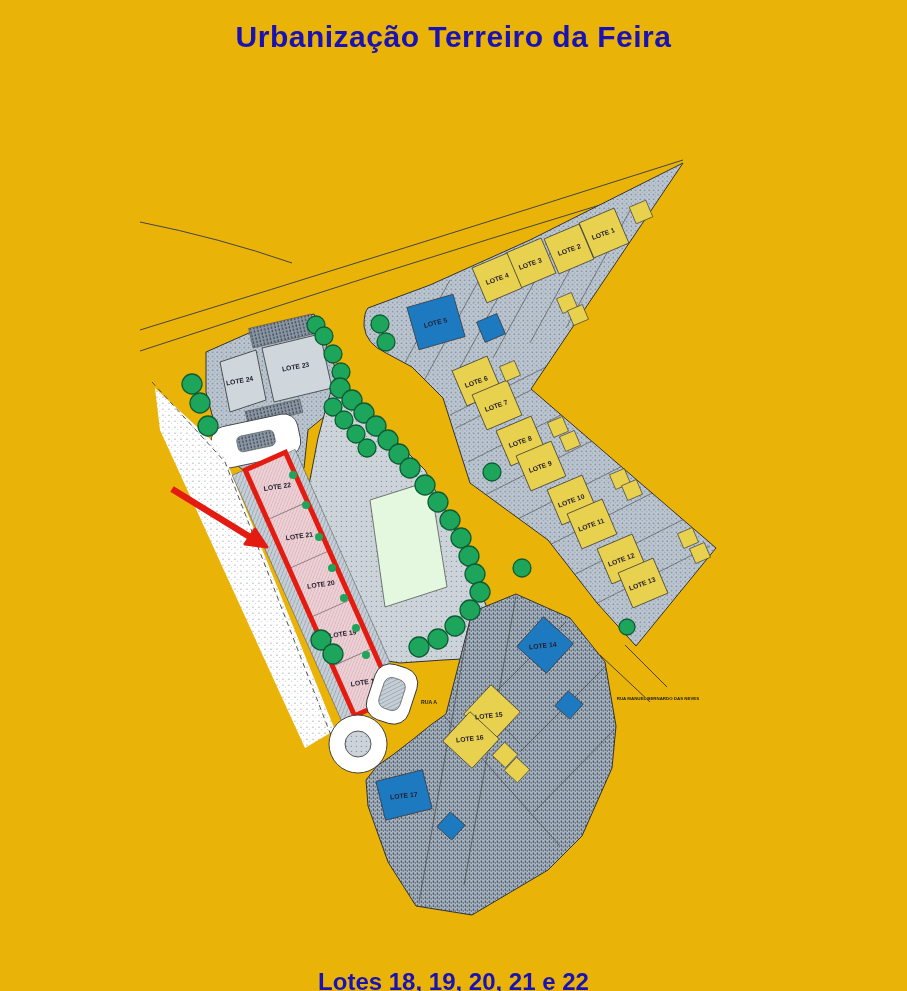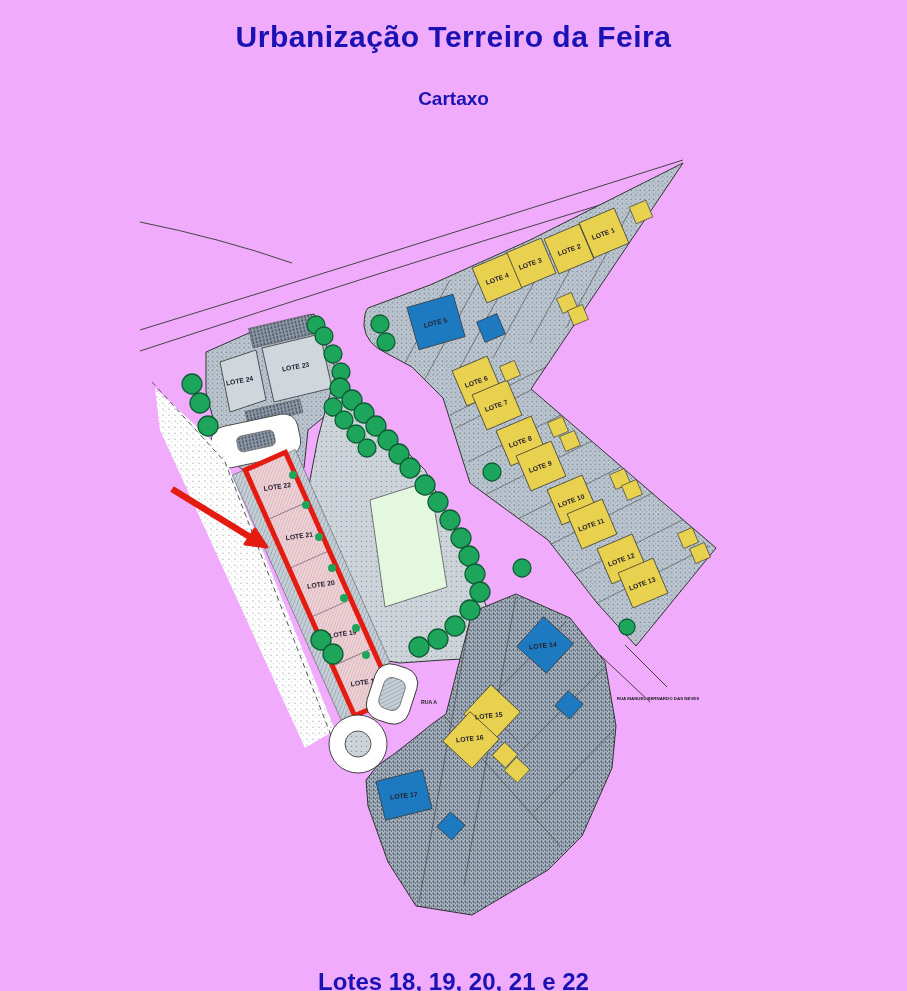--- a/index.html
+++ b/index.html
@@ -1,16 +1,16 @@
 <!DOCTYPE html>
 <html><head>
 <meta charset="utf-8">
 <style>
   html,body{margin:0;padding:0;background:#ffffff;}
-  .page{position:relative;width:907px;height:991px;background:#f0abfc;overflow:hidden;
+  .page{position:relative;width:907px;height:991px;background:#eab308;overflow:hidden;
         font-family:"Liberation Sans", sans-serif;}
   .title{position:absolute;top:20px;left:0;width:100%;text-align:center;
          font-size:30px;font-weight:bold;color:#1a12b2;letter-spacing:0.5px;}
   .subtitle{position:absolute;top:88px;left:0;width:100%;text-align:center;
          font-size:19px;font-weight:bold;color:#1a12b2;}
   .caption{position:absolute;top:936px;left:0;width:100%;text-align:center;
          font-size:24px;font-weight:bold;color:#1a12b2;margin-top:32px;}
   svg{position:absolute;left:0;top:0;}
   .lotlbl{font-family:"Liberation Sans",sans-serif;font-size:6.8px;font-weight:bold;
           fill:#262030;text-anchor:middle;}
@@ -19,21 +19,20 @@
   .ysm{fill:#e8d14e;stroke:#333;stroke-width:0.6;}
   .blot{fill:#1d7ac1;stroke:#333;stroke-width:0.7;}
   .tree{fill:#1ea55c;stroke:#0d5c33;stroke-width:1.3;}
   .divln{stroke:#333;stroke-width:0.7;opacity:0.75;}
 </style>
 </head>
 <body>
 
 <div class="page">
   <div class="title">Urbanização Terreiro da Feira</div>
-  <div class="subtitle">Cartaxo</div>
   <div class="caption">Lotes 18, 19, 20, 21 e 22</div>
 
   <svg width="907" height="991" viewBox="0 0 907 991">
     <defs>
       <pattern id="pDots" width="4.5" height="4.5" patternUnits="userSpaceOnUse">
         <rect width="4.5" height="4.5" fill="#bcc6d0"></rect>
         <circle cx="1.2" cy="1.2" r="0.75" fill="#6b7887"></circle>
         <circle cx="3.3" cy="3.3" r="0.55" fill="#83919e"></circle>
       </pattern>
       <pattern id="pPark" width="5" height="5" patternUnits="userSpaceOnUse">

